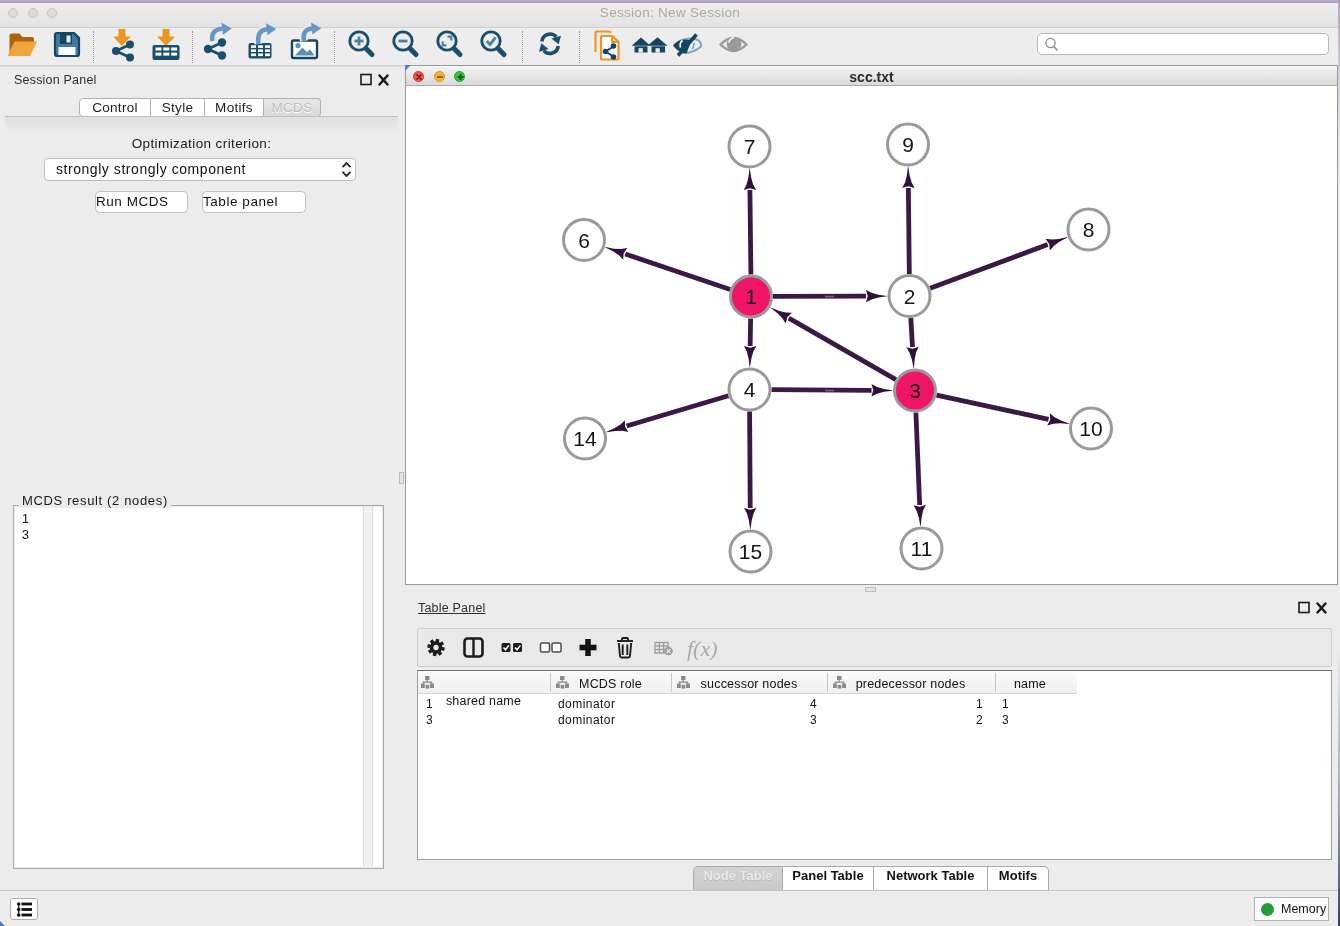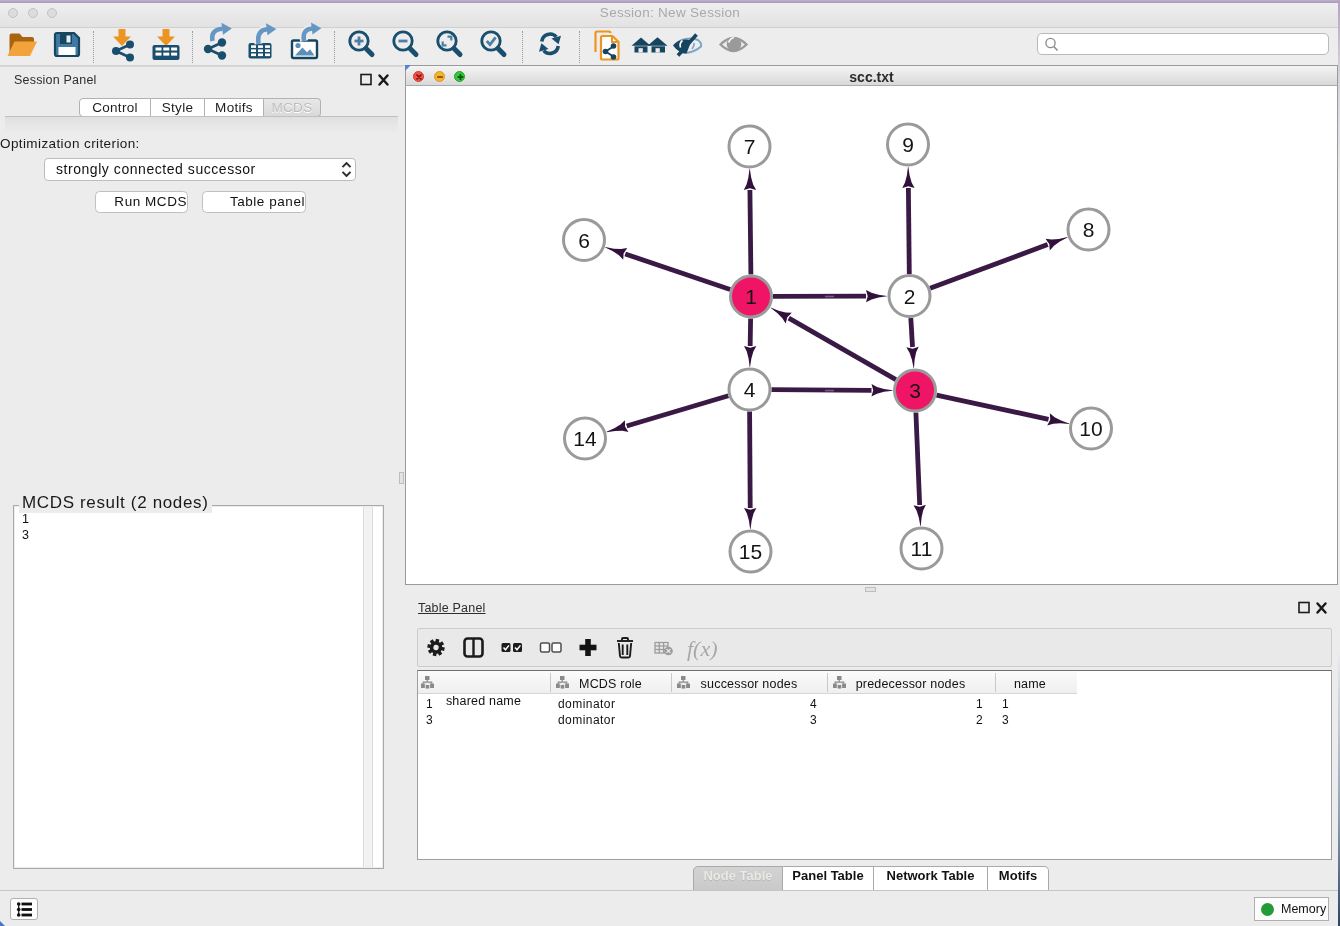--- a/index.html
+++ b/index.html
@@ -24,28 +24,28 @@
 #searchbox { left:1037px; top:33px; width:292px; height:22px; background:#fff;
   border:1px solid #b9b9b9; border-radius:5px; }
 
 
 #cpanel { left:0; top:66px; width:403px; height:824px; background:#ececec; border-top:1px solid #d8d8d8;}
 #cp-title { left:14px; top:73px; font-size:12.5px; letter-spacing:0.2px; color:#2e2e2e; }
 .tab { position:absolute; top:98px; height:19px; background:#fff; border:1px solid #b2b2b2;
   font-size:13.5px; letter-spacing:0.3px; color:#1e1e1e; text-align:center; line-height:17px; border-left:none; }
 #tabpane-band { left:5px; top:116px; width:393px; height:16px;
   background:linear-gradient(#e0e0e0,#ebebeb); border-top:1px solid #c0c0c0; }
-#optlabel { left:0px; top:136px; width:403px; font-size:13.5px; letter-spacing:0.4px; color:#1a1a1a; }
+#optlabel { left:0px; top:136px; width:403px; text-align:center; font-size:13.5px; letter-spacing:0.4px; color:#1a1a1a; }
 #combo { left:44px; top:158px; width:312px; height:23px; background:#fff;
   border:1px solid #bdbdbd; border-radius:4px; font-size:14px; letter-spacing:0.55px; color:#111; line-height:21px;
   padding-left:11px; }
 .btn { position:absolute; top:191px; height:22px; background:#fff; border:1px solid #c0c0c0;
-  border-radius:4.5px; font-size:13.5px; letter-spacing:0.55px; color:#111; text-align:right; line-height:20px; }
+  border-radius:4.5px; font-size:13.5px; letter-spacing:0.55px; color:#111; text-align:left; line-height:20px; }
 #fieldset { left:13px; top:505px; width:371px; height:364px; border:1px solid #a9a9a9; }
-#fs-legend { left:19px; top:493px; background:#ececec; padding:0 3px; font-size:17px; letter-spacing:0.65px; color:#1a1a1a; }
+#fs-legend { left:19px; top:493px; background:#ececec; padding:0 3px; font-size:13px; letter-spacing:0.65px; color:#1a1a1a; }
 #fs-inner { left:15px; top:507px; width:367px; height:360px; background:#fff; }
 #fs-scroll { left:363px; top:507px; width:10px; height:360px; background:#f2f2f2; border-left:1px solid #dcdcdc; border-right:1px solid #dcdcdc; }
 #fs-text { left:22px; top:511px; font-size:12.5px; color:#111; line-height:16px; }
 
 
 #netwin { left:405px; top:65px; width:933px; height:520px; border:1px solid #9a9a9a; background:#fff; }
 #nettitle { left:405px; top:65px; width:933px; height:21px;
   background:linear-gradient(#f4f4f4,#d9d9d9); border:1px solid #9a9a9a; border-bottom:1px solid #ababab; }
 #nettitletext { left:405px; top:68.5px; width:933px; text-align:center; font-size:14px; font-weight:bold; color:#2b2b2b; }
 .light { position:absolute; top:70.5px; width:11px; height:11px; border-radius:50%; }
@@ -270,21 +270,21 @@
 
 <div class="abs" id="cpanel"></div>
 <div class="abs" id="cp-title">Session Panel</div>
 <div class="tab" style="left:79px; width:72px; border-left:1px solid #b2b2b2; border-radius:4px 0 0 4px;">Control</div>
 <div class="tab" style="left:151px; width:54px;">Style</div>
 <div class="tab" style="left:205px; width:59px;">Motifs</div>
 <div class="tab" style="left:264px; width:57px; border-radius:0 4px 4px 0;
   background:linear-gradient(#e8e8e8,#d9d9d9); color:#bdbdbd; text-shadow:0 1px 0 #fff;">MCDS</div>
 <div class="abs" id="tabpane-band"></div>
 <div class="abs" id="optlabel">Optimization criterion:</div>
-<div class="abs" id="combo">strongly connected successor</div>
+<div class="abs" id="combo">strongly strongly component</div>
 <svg class="abs" style="left:340px; top:162px;" width="13" height="15" viewBox="0 0 13 15">
   <path d="M2.5 5.2 L6.5 1 L10.5 5.2" fill="none" stroke="#2e2e2e" stroke-width="1.9"></path>
   <path d="M2.5 9.8 L6.5 14 L10.5 9.8" fill="none" stroke="#2e2e2e" stroke-width="1.9"></path>
 </svg>
 <div class="btn" style="left:95px; width:93px;">Run MCDS</div>
 <div class="btn" style="left:202px; width:104px;">Table panel</div>
 <div class="abs" id="fieldset"></div>
 <div class="abs" id="fs-inner"></div>
 <div class="abs" id="fs-scroll"></div>
 <div class="abs" id="fs-legend">MCDS result (2 nodes)</div>

